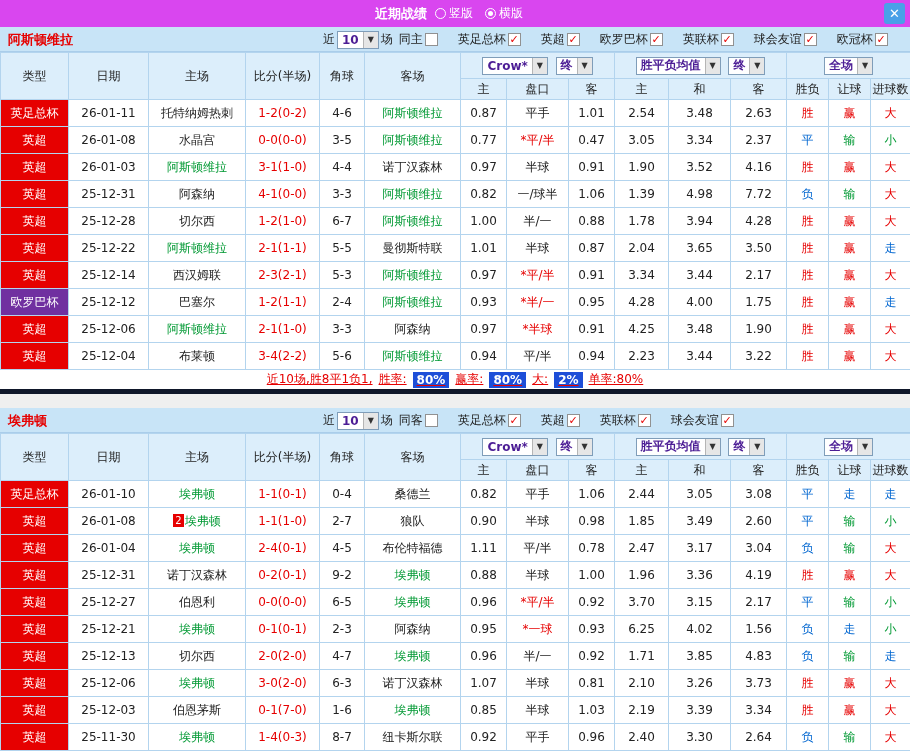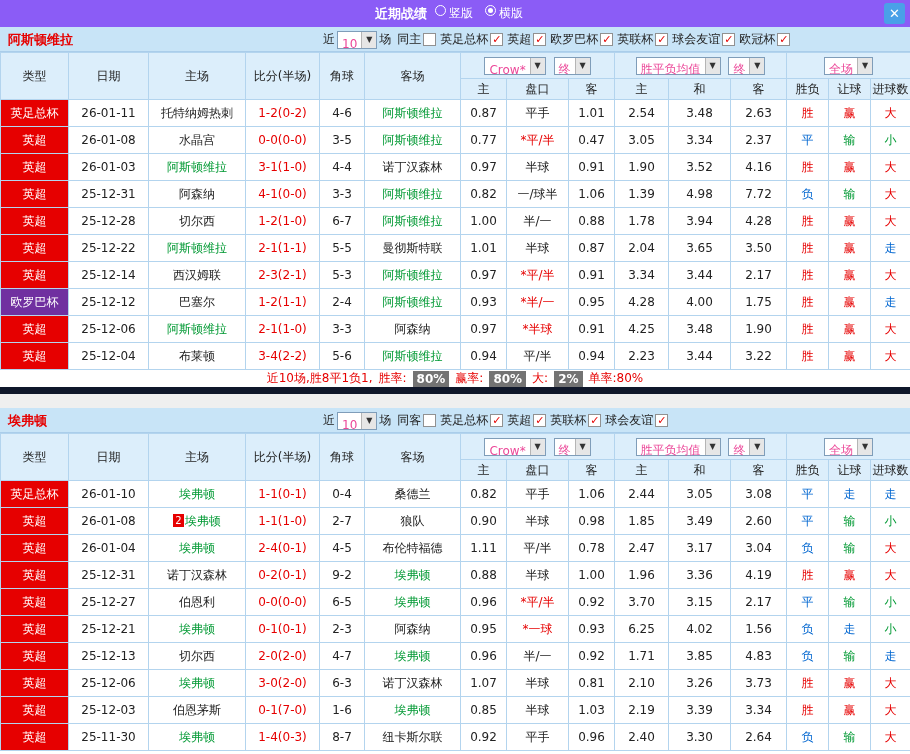--- a/index.html
+++ b/index.html
@@ -1,47 +1,47 @@
 <!DOCTYPE html>
 <html><head>
 <meta charset="utf-8">
 <style>
   * { margin:0; padding:0; box-sizing:border-box; }
   html,body { width:910px; height:754px; overflow:hidden; background:#fff;
     font-family:"DejaVu Sans","Liberation Sans",sans-serif; font-size:12px; color:#222; }
 
   
-  .topbar { height:27px; background:#8b5cf6; position:relative;
+  .topbar { height:27px; background:#d946ef; position:relative;
     display:flex; align-items:center; justify-content:center; color:#fff; }
   .tb-title { font-weight:bold; font-size:13px; margin-right:8px; }
-  .radio { display:inline-flex; margin-right:12px; cursor:pointer; }
+  .radio { display:inline-flex; align-items:center; margin-right:12px; cursor:pointer; }
   .rdot { width:11px; height:11px; border:1px solid #fff; border-radius:50%;
     margin-right:3px; position:relative; }
   .rdot.checked::after { content:''; position:absolute; left:2px; top:2px;
     width:5px; height:5px; background:#fff; border-radius:50%; }
   .close-btn { position:absolute; right:5px; top:3px; width:21px; height:21px;
     background:#4aa0e8; color:#fff; text-align:center; line-height:21px;
     border-radius:3px; font-weight:bold; cursor:pointer; font-size:13px; }
 
   
   .section-header { height:25px; background:#c8e4f7; position:relative;
     border-bottom:1px solid #aacdea; }
   .team-name { position:absolute; left:8px; top:4px; color:#e60000;
     font-weight:bold; font-size:13px; }
   .controls { position:absolute; left:322px; top:0; height:25px;
     display:flex; align-items:center; white-space:nowrap; }
   .controls > span { margin:0 1px; }
 
   .dd { display:inline-flex; align-items:stretch; border:1px solid #7f9db9;
     background:#fff; height:18px; margin:0 2px; cursor:pointer; vertical-align:middle; }
-  .dd-lbl { padding:12px 4px; display:flex; align-items:center; color:#ec4899; white-space:nowrap; }
+  .dd-lbl { padding:4px 4px; display:flex; align-items:center; color:#4c1d95; white-space:nowrap;font-weight:bold; }
   .dd-arr { width:15px; background:#e6e6e6; border-left:1px solid #b5b5b5;
     font-size:8px; display:flex; align-items:center; justify-content:center; color:#333; }
 
-  .filters { display:inline-flex; align-items:flex-end; }
+  .filters { display:inline-flex; align-items:flex-end;gap:16px; }
   .filter { display:inline-flex; align-items:center; margin-left:4px; cursor:pointer; }
   .cb { width:13px; height:13px; border:1px solid #919191; background:#fff;
     margin-left:2px; display:inline-flex; align-items:center; justify-content:center; }
   .mark { color:#e60000; font-size:11px; font-weight:bold; line-height:1; }
 
   
   table.grid { border-collapse:collapse; width:910px; table-layout:fixed; }
   .grid th, .grid td { border:1px solid #b3d4ee; text-align:center;
     overflow:hidden; white-space:nowrap; padding:0; }
   .grid thead th { background:#dceefb; font-weight:normal; color:#222; }
@@ -56,23 +56,23 @@
   .c-green { color:#009933 !important; }
   .c-blue { color:#0066d0 !important; }
   td.score-cell { color:#e60000; }
 
   .badge { display:inline-block; background:#e60000; color:#fff; font-size:10px;
     padding:0 2px; margin-right:1px; line-height:13px; vertical-align:1px; }
   .badge:empty { display:none; }
 
   
   .summary { height:24px; display:flex; align-items:center; justify-content:center;
-    color:#e60000; border-bottom:7px solid #0f172a; }
+    color:#e60000; border-bottom:5px solid #0f172a;text-decoration:underline; }
   .summary > span { margin:0 3px; }
-  .pct { background:#737373; color:#fff; font-weight:bold; padding:1px 4px; }
+  .pct { background:#1d4ed8; color:#fff; font-weight:bold; padding:1px 4px; }
 
   .gap { height:14px; background:#efefef; }
 </style>
 </head>
 <body>
 
 <div class="topbar">
   <span class="tb-title">近期战绩</span>
   <span class="radio">
     <span class="rdot"></span>

